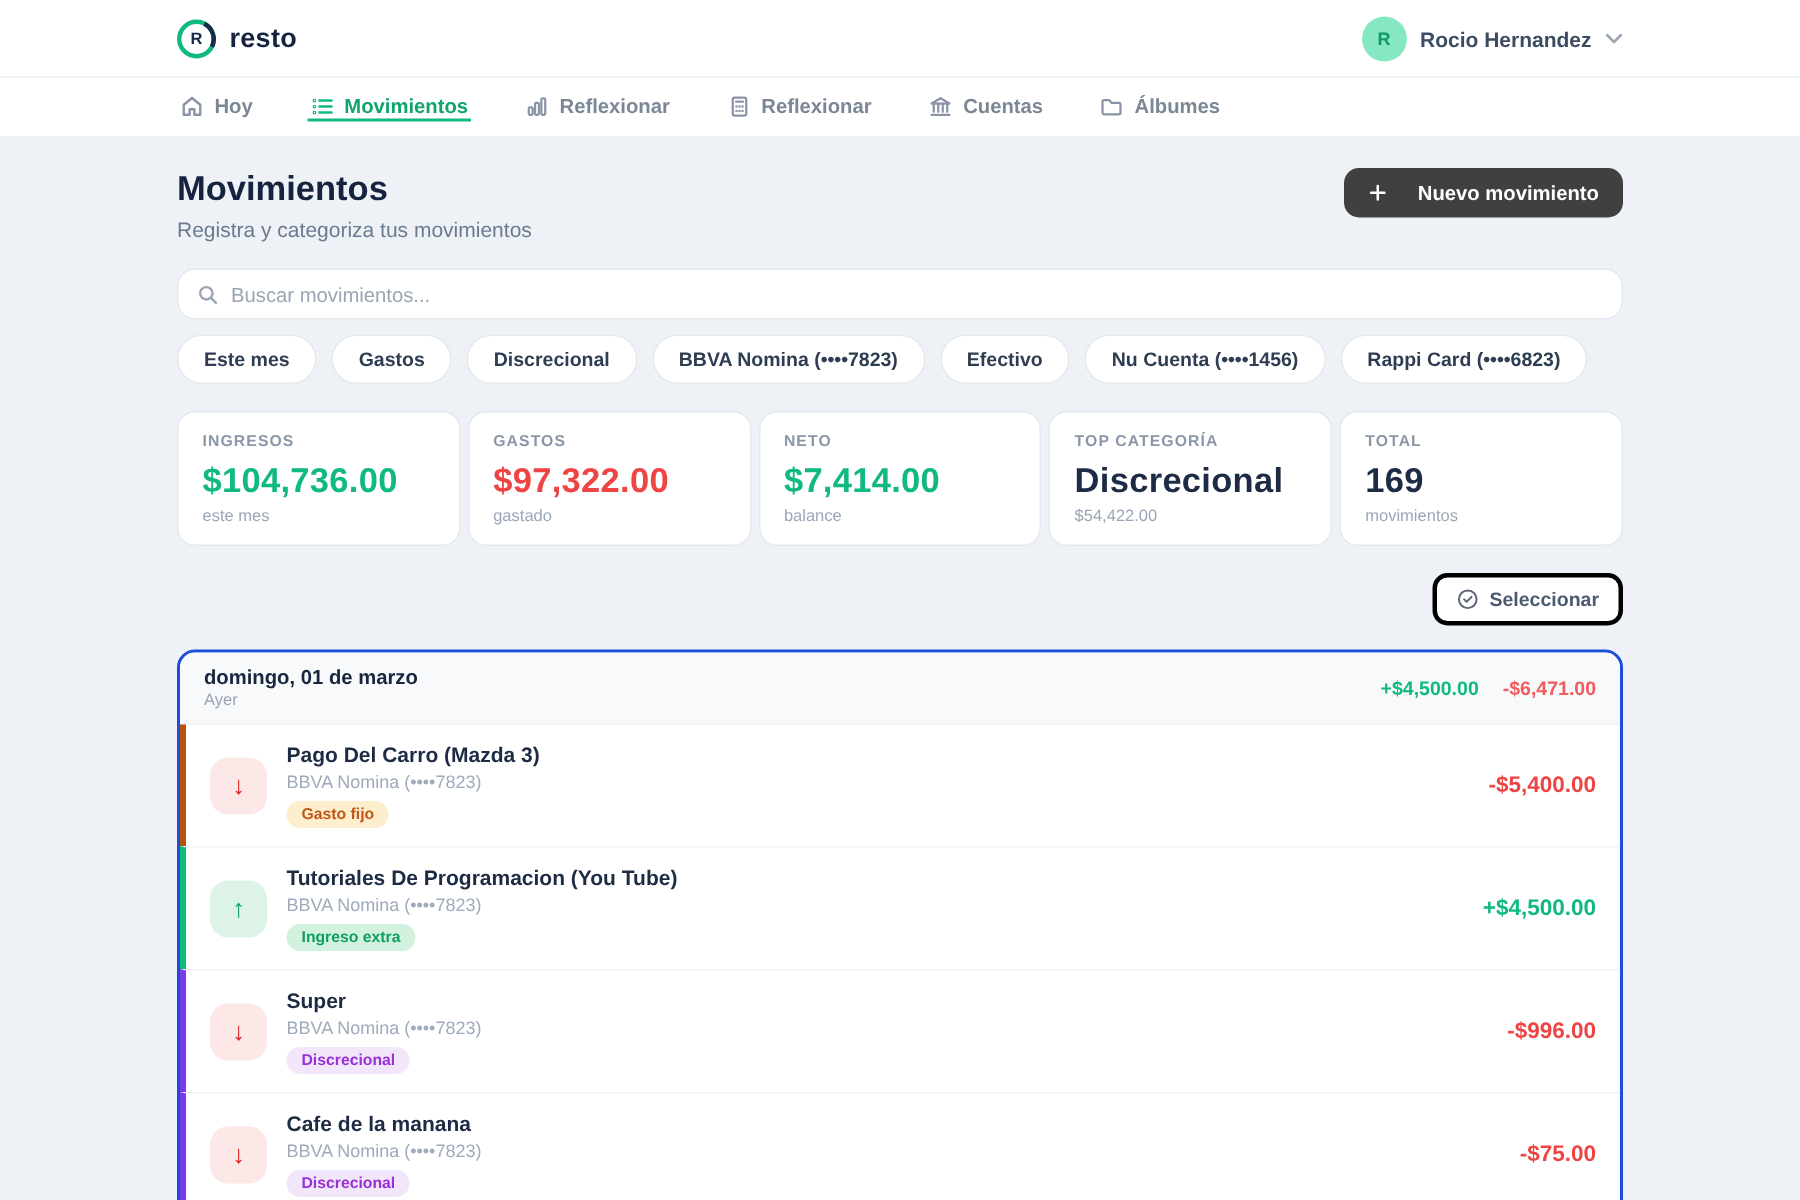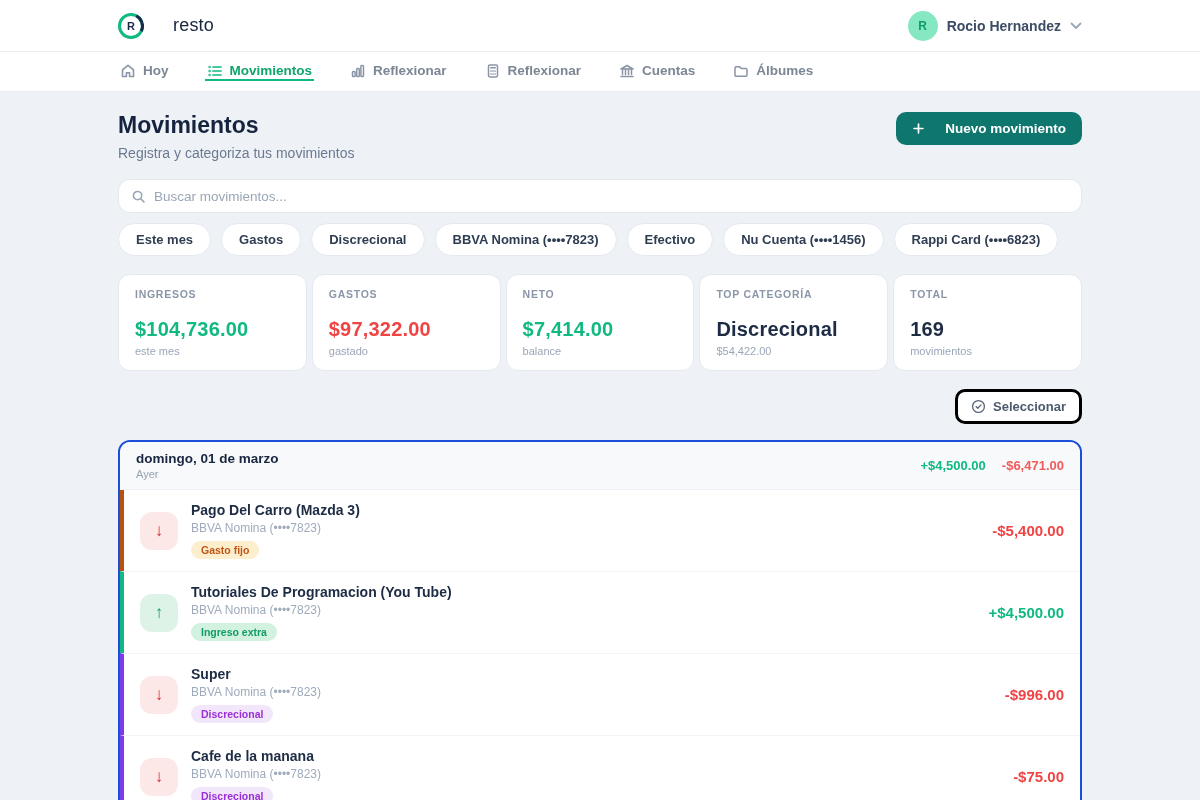--- a/index.html
+++ b/index.html
@@ -7,53 +7,53 @@
   body { font-family:"Liberation Sans","DejaVu Sans",sans-serif; background:#eef2f6; color:#1d2b44; }
   .container { width:964px; margin:0 auto; }
 
   
   .topbar { background:#fff; border-bottom:1px solid #e8edf2; height:52px; }
   .topbar .container { display:flex; align-items:center; justify-content:space-between; height:100%; }
   .brand { display:flex; align-items:center; gap:9px; }
   .logo-ring { width:26px; height:26px; border:3px solid #10b981; border-radius:50%; display:flex; align-items:center; justify-content:center; position:relative; background:#fff; }
   .logo-ring::after { content:''; position:absolute; inset:-3px; border-radius:50%; border:3px solid transparent; border-right-color:#1a2b4a; transform:rotate(-18deg); }
   .logo-ring span { font-size:11px; font-weight:800; color:#1a2b4a; }
-  .brand-name { font-size:18px; font-weight:400; color:#15233f; letter-spacing:.2px;margin-left:20px; }
+  .brand-name { font-size:18px; font-weight:700; color:#15233f; letter-spacing:.2px; }
   .user-chip { display:flex; align-items:center; gap:9px; cursor:pointer; }
   .avatar { width:30px; height:30px; border-radius:50%; background:#86e8c2; color:#0f9d63; font-size:12px; font-weight:800; display:flex; align-items:center; justify-content:center; }
   .user-name { font-size:14px; font-weight:600; color:#3d4c63; }
 
   
   .nav { background:#fff; border-bottom:1px solid #e8edf2; height:40px; }
   .nav .container { display:flex; align-items:center; gap:34px; height:100%; }
   .nav-item { display:flex; align-items:center; gap:7px; font-size:13.5px; font-weight:600; color:#7b8794; cursor:pointer; border-bottom:2px solid transparent; padding:0 2px; }
   .nav-item svg { stroke:#8a94a6; }
   .nav-item.active { color:#10a56d; border-bottom-color:#10b981; }
   .nav-item.active svg { stroke:#10b981; }
 
   
   .page-head { display:flex; align-items:flex-start; justify-content:space-between; margin-top:20px; }
   .page-title { font-size:23px; font-weight:800; color:#15233f; }
   .page-subtitle { font-size:14px; color:#6b7a90; margin-top:6px; }
-  .btn-primary { display:flex; align-items:center; gap:20px; background:#0f766e; color:#fff; border:none; border-radius:10px; padding:9px 16px; font-size:13.5px; font-weight:700; cursor:pointer; font-family:inherit; }
+  .btn-primary { display:flex; align-items:center; gap:20px; background:#404040; color:#fff; border:none; border-radius:10px; padding:9px 16px; font-size:13.5px; font-weight:700; cursor:pointer; font-family:inherit; }
 
   
   .search-wrap { margin-top:18px; background:#fff; border:1px solid #e4e9f0; border-radius:12px; height:34px; display:flex; align-items:center; padding:0 12px; gap:8px; }
   .search-wrap input { border:none; outline:none; flex:1; font-size:13.5px; color:#33435c; background:transparent; font-family:inherit; }
   .search-wrap input::placeholder { color:#9aa6b5; }
 
   
   .chips { display:flex; gap:10px; margin-top:10px; }
   .chip { background:#fff; border:1px solid #e4e9f0; border-radius:999px; padding:8px 17px; font-size:13px; font-weight:600; color:#2f3d52; cursor:pointer; white-space:nowrap; }
 
   
   .stats { display:grid; grid-template-columns:repeat(5,1fr); gap:5px; margin-top:18px; }
   .stat-card { background:#fff; border:1px solid #e4e9f0; border-radius:12px; padding:13px 16px; }
   .stat-label { font-size:10.5px; font-weight:700; letter-spacing:.07em; color:#8b96a8; text-transform:uppercase; }
-  .stat-value { font-size:20px; font-weight:800; margin-top:18px; letter-spacing:.2px; }
+  .stat-value { font-size:23px; font-weight:800; margin-top:7px; letter-spacing:.2px; }
   .stat-value.green { color:#10b981; }
   .stat-value.red { color:#ef4444; }
   .stat-value.dark { color:#1d2b44; }
   .stat-sub { font-size:11px; color:#9aa6b8; margin-top:4px; }
 
   
   .select-row { display:flex; justify-content:flex-end; margin-top:18px; }
   .btn-secondary { display:flex; align-items:center; gap:7px; background:#fff; border:3px solid #000000; border-radius:10px; padding:7px 13px; font-size:13px; font-weight:600; color:#4b5a6e; cursor:pointer; font-family:inherit; }
 
   

